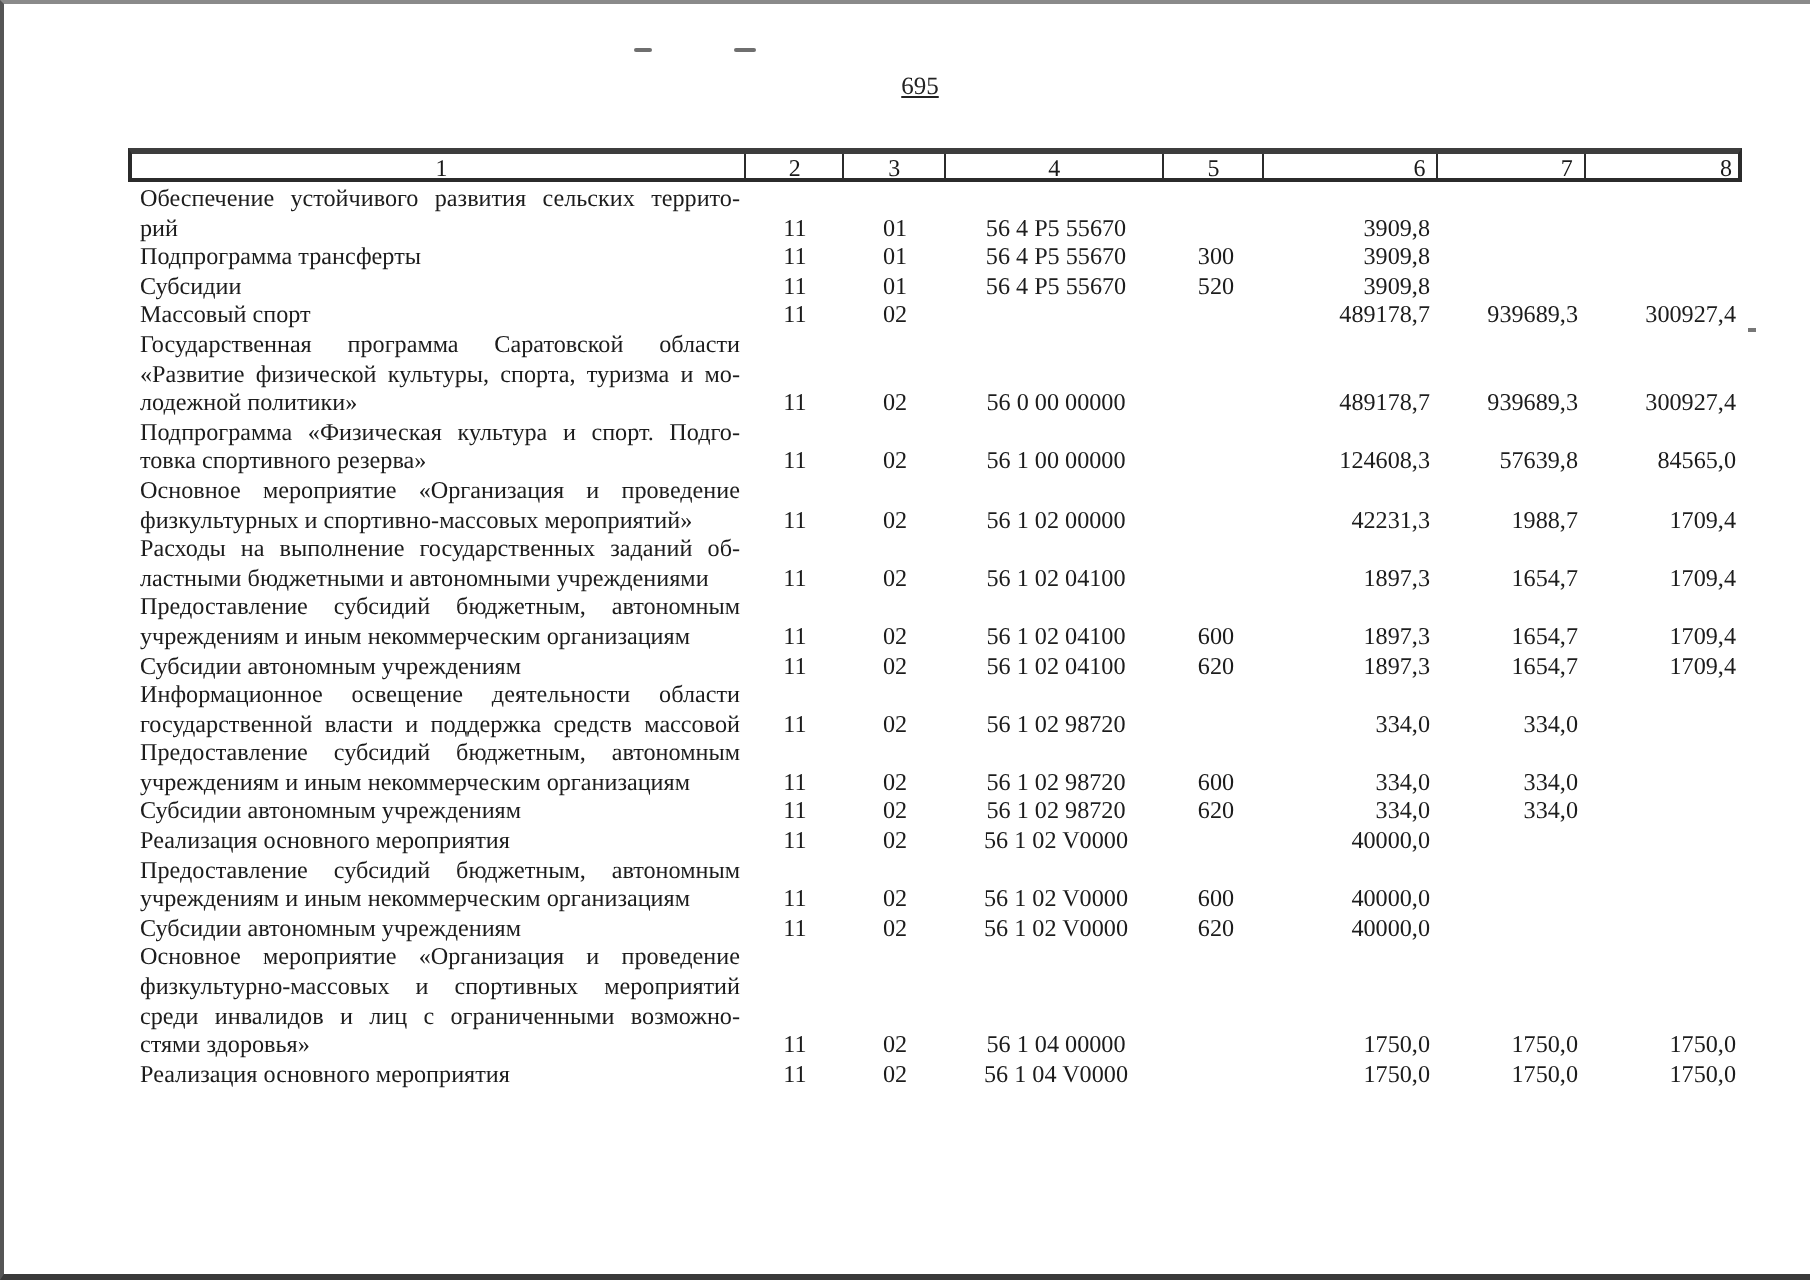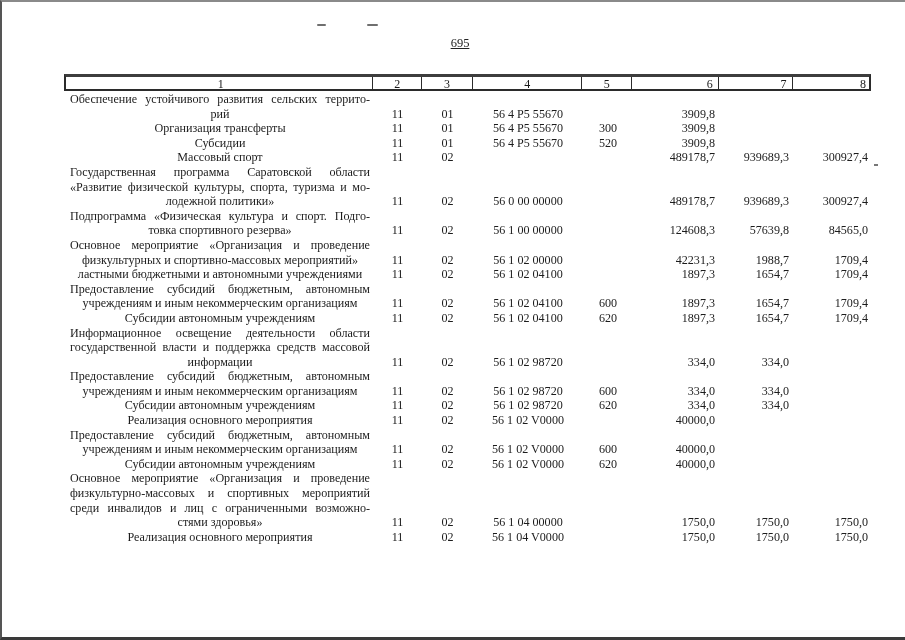--- a/index.html
+++ b/index.html
@@ -50,21 +50,21 @@
   }
   .cell{box-sizing:border-box;flex:0 0 auto;}
   .c1{width:309px;padding-left:6px;padding-right:3px;overflow:hidden;}
   .c2{width:49px;text-align:center;}
   .c3{width:51px;text-align:center;}
   .c4{width:110px;text-align:center;}
   .c5{width:50px;text-align:center;}
   .c6{width:87px;text-align:right;padding-right:5px;}
   .c7{width:75px;text-align:right;padding-right:6px;}
   .c8{width:76px;text-align:right;padding-right:3px;}
-  .line{text-align:center;}
+  .line{text-align:left;}
   .line.just{text-align:justify;text-align-last:justify;}
 </style>
 </head>
 <body>
 
 <div class="scan-frame"></div>
 
 <div class="artifact-dash" style="left:317px;top:24px;width:9px;"></div>
 <div class="artifact-dash" style="left:367px;top:24px;width:11px;"></div>
 <div class="artifact-dot" style="left:874px;top:164px;"></div>
@@ -92,21 +92,21 @@
     <div class="cell c3">01</div>
     <div class="cell c4">56 4 P5 55670</div>
     <div class="cell c5"></div>
     <div class="cell c6">3909,8</div>
     <div class="cell c7"></div>
     <div class="cell c8"></div>
   </div>
 
   <div class="trow">
     <div class="cell c1">
-          <div class="line">Организация трансферты</div>
+          <div class="line">Подпрограмма трансферты</div>
         </div>
     <div class="cell c2">11</div>
     <div class="cell c3">01</div>
     <div class="cell c4">56 4 P5 55670</div>
     <div class="cell c5">300</div>
     <div class="cell c6">3909,8</div>
     <div class="cell c7"></div>
     <div class="cell c8"></div>
   </div>
 
@@ -174,20 +174,21 @@
     <div class="cell c3">02</div>
     <div class="cell c4">56 1 02 00000</div>
     <div class="cell c5"></div>
     <div class="cell c6">42231,3</div>
     <div class="cell c7">1988,7</div>
     <div class="cell c8">1709,4</div>
   </div>
 
   <div class="trow">
     <div class="cell c1">
+          <div class="line just">Расходы на выполнение государственных заданий об-</div>
           <div class="line">ластными бюджетными и автономными учреждениями</div>
         </div>
     <div class="cell c2">11</div>
     <div class="cell c3">02</div>
     <div class="cell c4">56 1 02 04100</div>
     <div class="cell c5"></div>
     <div class="cell c6">1897,3</div>
     <div class="cell c7">1654,7</div>
     <div class="cell c8">1709,4</div>
   </div>
@@ -216,21 +217,20 @@
     <div class="cell c5">620</div>
     <div class="cell c6">1897,3</div>
     <div class="cell c7">1654,7</div>
     <div class="cell c8">1709,4</div>
   </div>
 
   <div class="trow">
     <div class="cell c1">
           <div class="line just">Информационное освещение деятельности области</div>
           <div class="line just">государственной власти и поддержка средств массовой</div>
-          <div class="line">информации</div>
         </div>
     <div class="cell c2">11</div>
     <div class="cell c3">02</div>
     <div class="cell c4">56 1 02 98720</div>
     <div class="cell c5"></div>
     <div class="cell c6">334,0</div>
     <div class="cell c7">334,0</div>
     <div class="cell c8"></div>
   </div>
 

